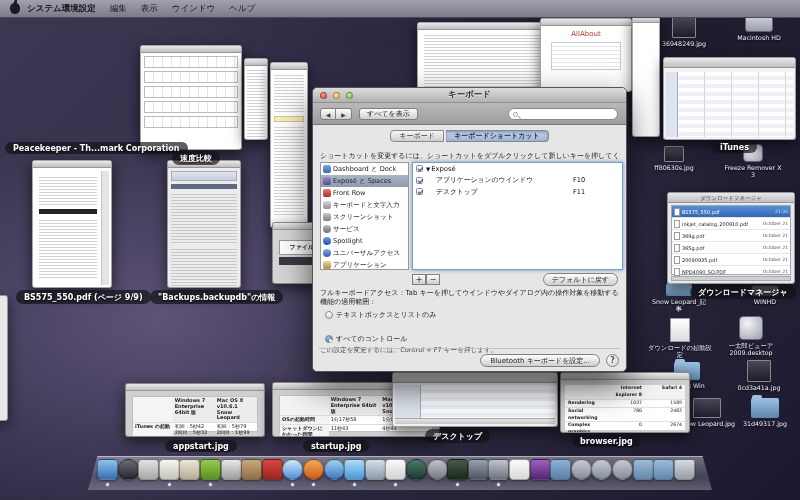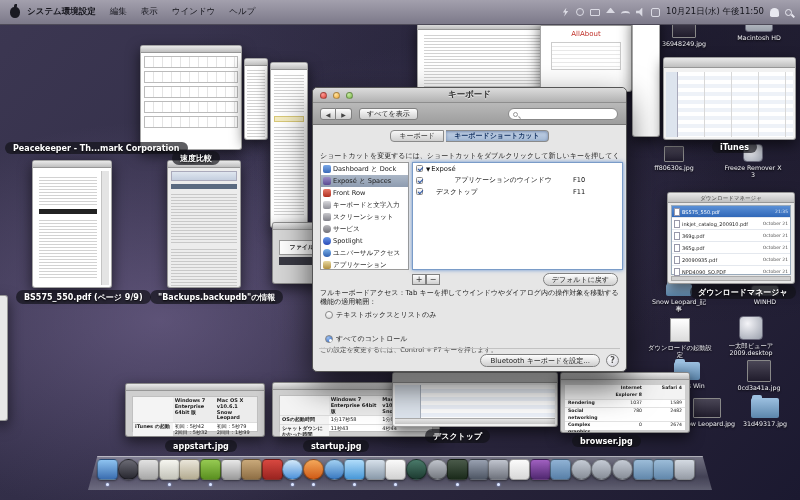--- a/index.html
+++ b/index.html
@@ -4,21 +4,21 @@
 <style>
   html,body{margin:0;padding:0;background:#000;}
   *{box-sizing:border-box;font-family:"DejaVu Sans","Liberation Sans",sans-serif;}
   #desktop{position:relative;width:800px;height:500px;overflow:hidden;
     background:
       radial-gradient(ellipse 520px 320px at 20% 64%, rgba(135,118,165,.5), rgba(0,0,0,0) 62%),
       radial-gradient(ellipse 420px 260px at 58% 42%, rgba(96,86,128,.35), rgba(0,0,0,0) 65%),
       radial-gradient(ellipse 700px 400px at 85% 10%, rgba(20,18,34,.6), rgba(0,0,0,0) 70%),
       linear-gradient(135deg,#3c3752 0%,#322e48 40%,#262238 75%,#1b1930 100%);}
   
-  .menubar{position:absolute;top:0;left:0;right:0;height:25px;z-index:70;display:flex;align-items:center;
+  .menubar{position:absolute;top:0;left:0;right:0;height:18px;z-index:70;display:flex;align-items:center;
     background:linear-gradient(#a3a0ad,#7c7989);border-bottom:1px solid #4d4a58;font-size:8.5px;color:#15151c;}
   .mitem{padding:0 7px;white-space:nowrap;}
   .mapp{font-weight:bold;}
   .apple{width:10px;height:11px;margin-left:10px;background:#1a1a22;border-radius:45% 45% 48% 48%;position:relative;}
   .apple:before{content:"";position:absolute;top:-3px;left:4px;width:3px;height:4px;background:#1a1a22;border-radius:50% 0;}
   .mright{margin-left:auto;display:flex;align-items:center;gap:6px;padding-right:8px;}
   .mex{width:9px;height:9px;opacity:.85;}
   .ex-bolt{background:#e8e8f0;clip-path:polygon(60% 0,20% 55%,45% 55%,35% 100%,80% 40%,52% 40%);}
   .ex-circle{border:1.5px solid #e8e8f0;border-radius:50%;width:8px;height:8px;}
   .ex-display{border:1.5px solid #e8e8f0;border-radius:1px;width:10px;height:7px;margin-top:1px;}
@@ -147,32 +147,20 @@
 
 <div id="desktop">
 
   <div class="menubar">
     <span class="apple"></span>
     <span class="mitem mapp">システム環境設定</span>
     <span class="mitem">編集</span>
     <span class="mitem">表示</span>
     <span class="mitem">ウインドウ</span>
     <span class="mitem">ヘルプ</span>
-    <span class="mright">
-      <span class="mex ex-bolt"></span>
-      <span class="mex ex-circle"></span>
-      <span class="mex ex-display"></span>
-      <span class="mex ex-eject"></span>
-      <span class="mex ex-wifi"></span>
-      <span class="mex ex-vol"></span>
-      <span class="mex ex-input"></span>
-      <span class="clock">10月21日(水) 午後11:50</span>
-      <span class="muser"></span>
-      <span class="mspot"></span>
-    </span>
   </div>
 
   <div class="pill" style="left:5px;top:142px;">Peacekeeper - Th...mark Corporation</div>
 
   <div class="win" style="left:140px;top:45px;width:102px;height:105px;background:#fff;">
     <div class="tb"></div>
     <div class="doc-table"></div>
     <div class="doc-table"></div>
     <div class="doc-table"></div>
     <div class="doc-table"></div>
@@ -470,21 +458,21 @@
         </div>
       </div>
     <div class="sclist" id="scList">
         <div class="srow">
           <span class="cbx on"></span>
           <span class="lab" style="padding-left: 0px;"><span class="disc">▼</span>Exposé</span>
           <span class="key"></span>
         </div>
         <div class="srow">
           <span class="cbx on"></span>
-          <span class="lab" style="padding-left: 10px; text-align: center;">アプリケーションのウインドウ</span>
+          <span class="lab" style="padding-left: 10px;">アプリケーションのウインドウ</span>
           <span class="key">F10</span>
         </div>
         <div class="srow">
           <span class="cbx on"></span>
           <span class="lab" style="padding-left: 10px;">デスクトップ</span>
           <span class="key">F11</span>
         </div>
       </div>
     <span class="pmb" style="left:99px;">+</span>
     <span class="pmb" style="left:113px;">−</span>

